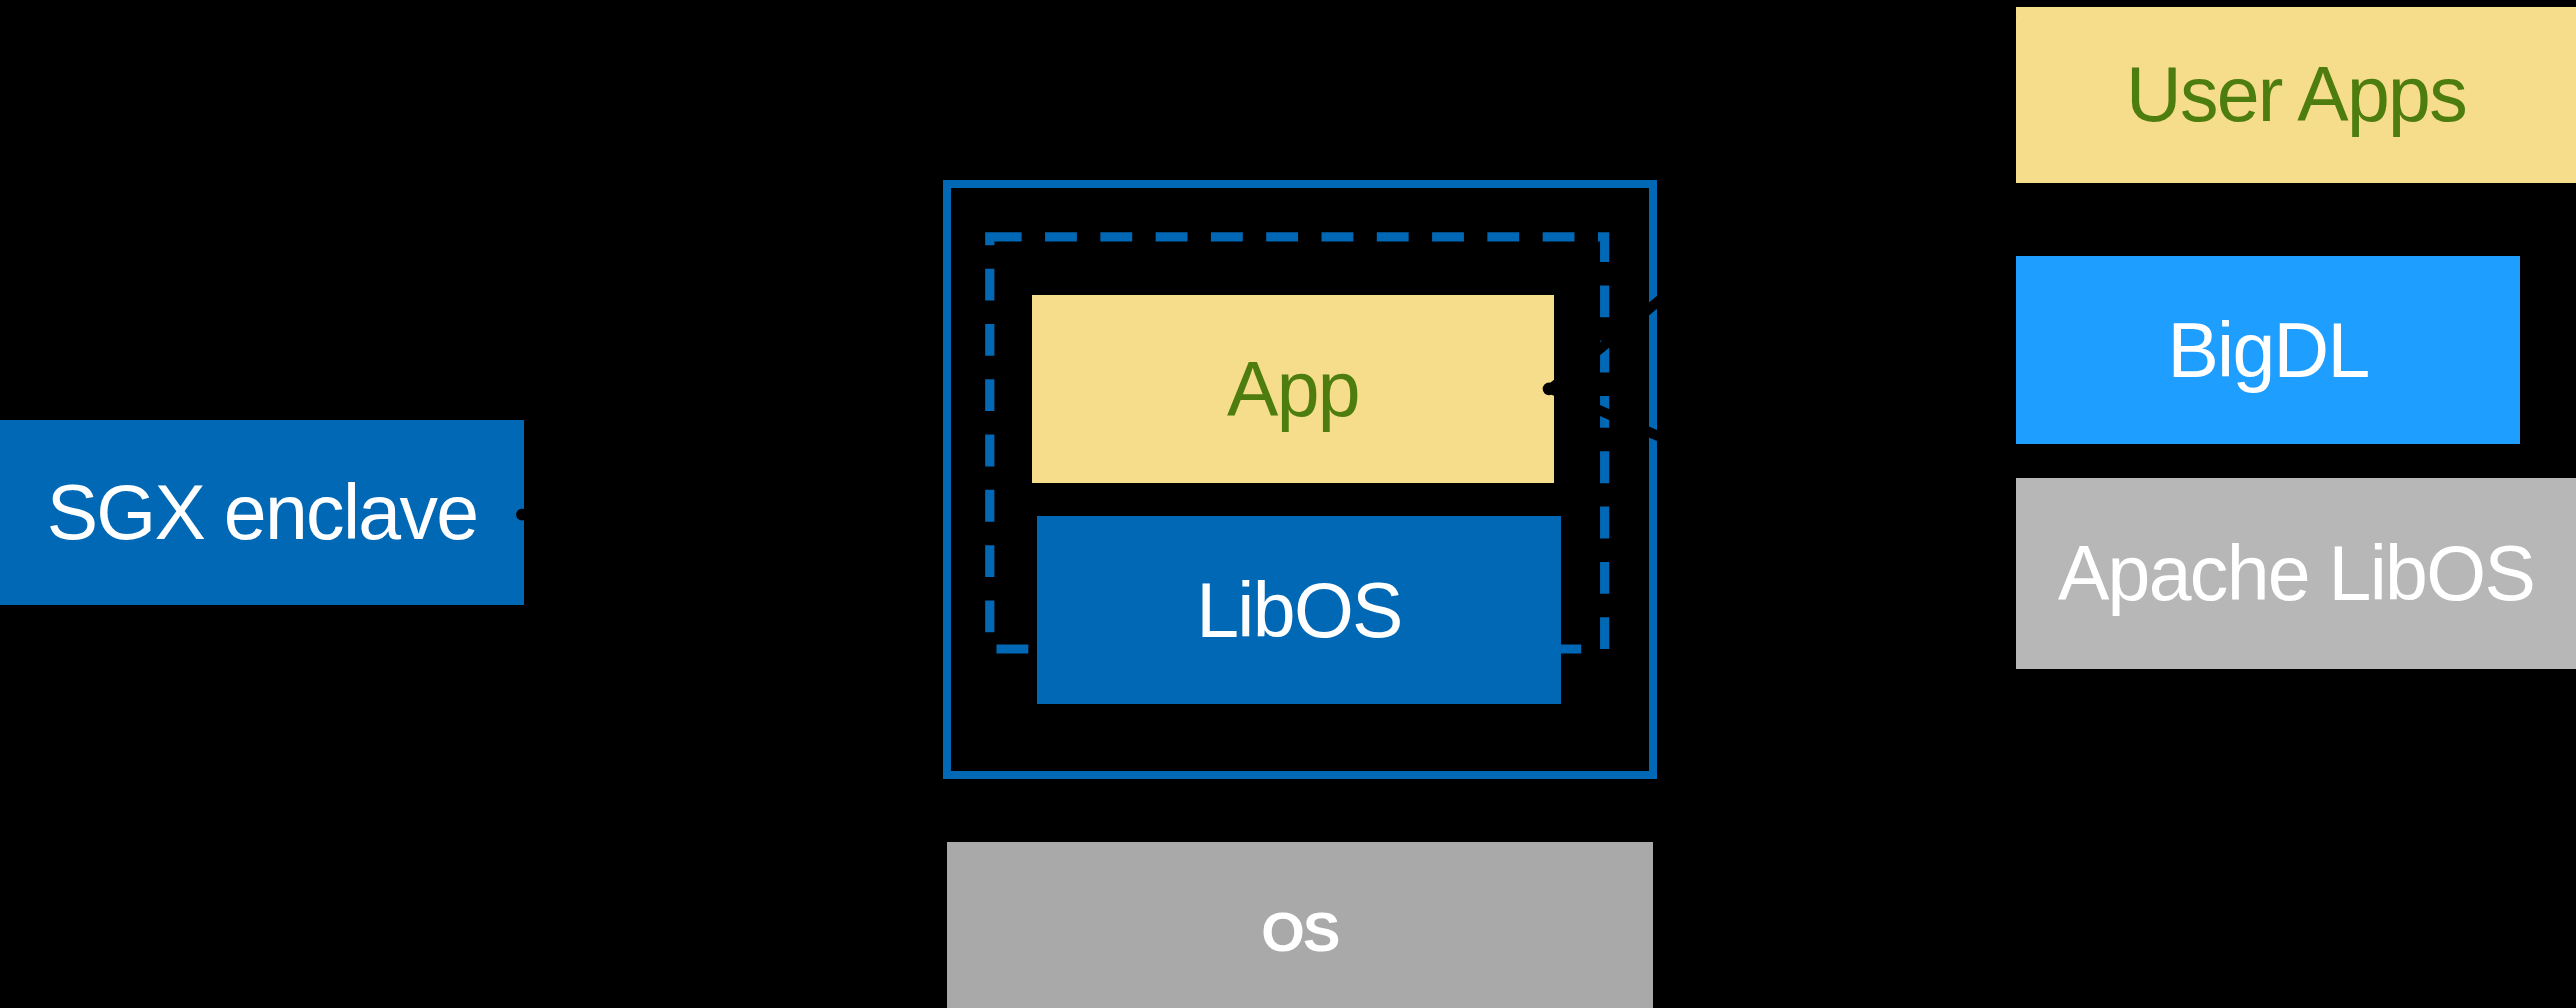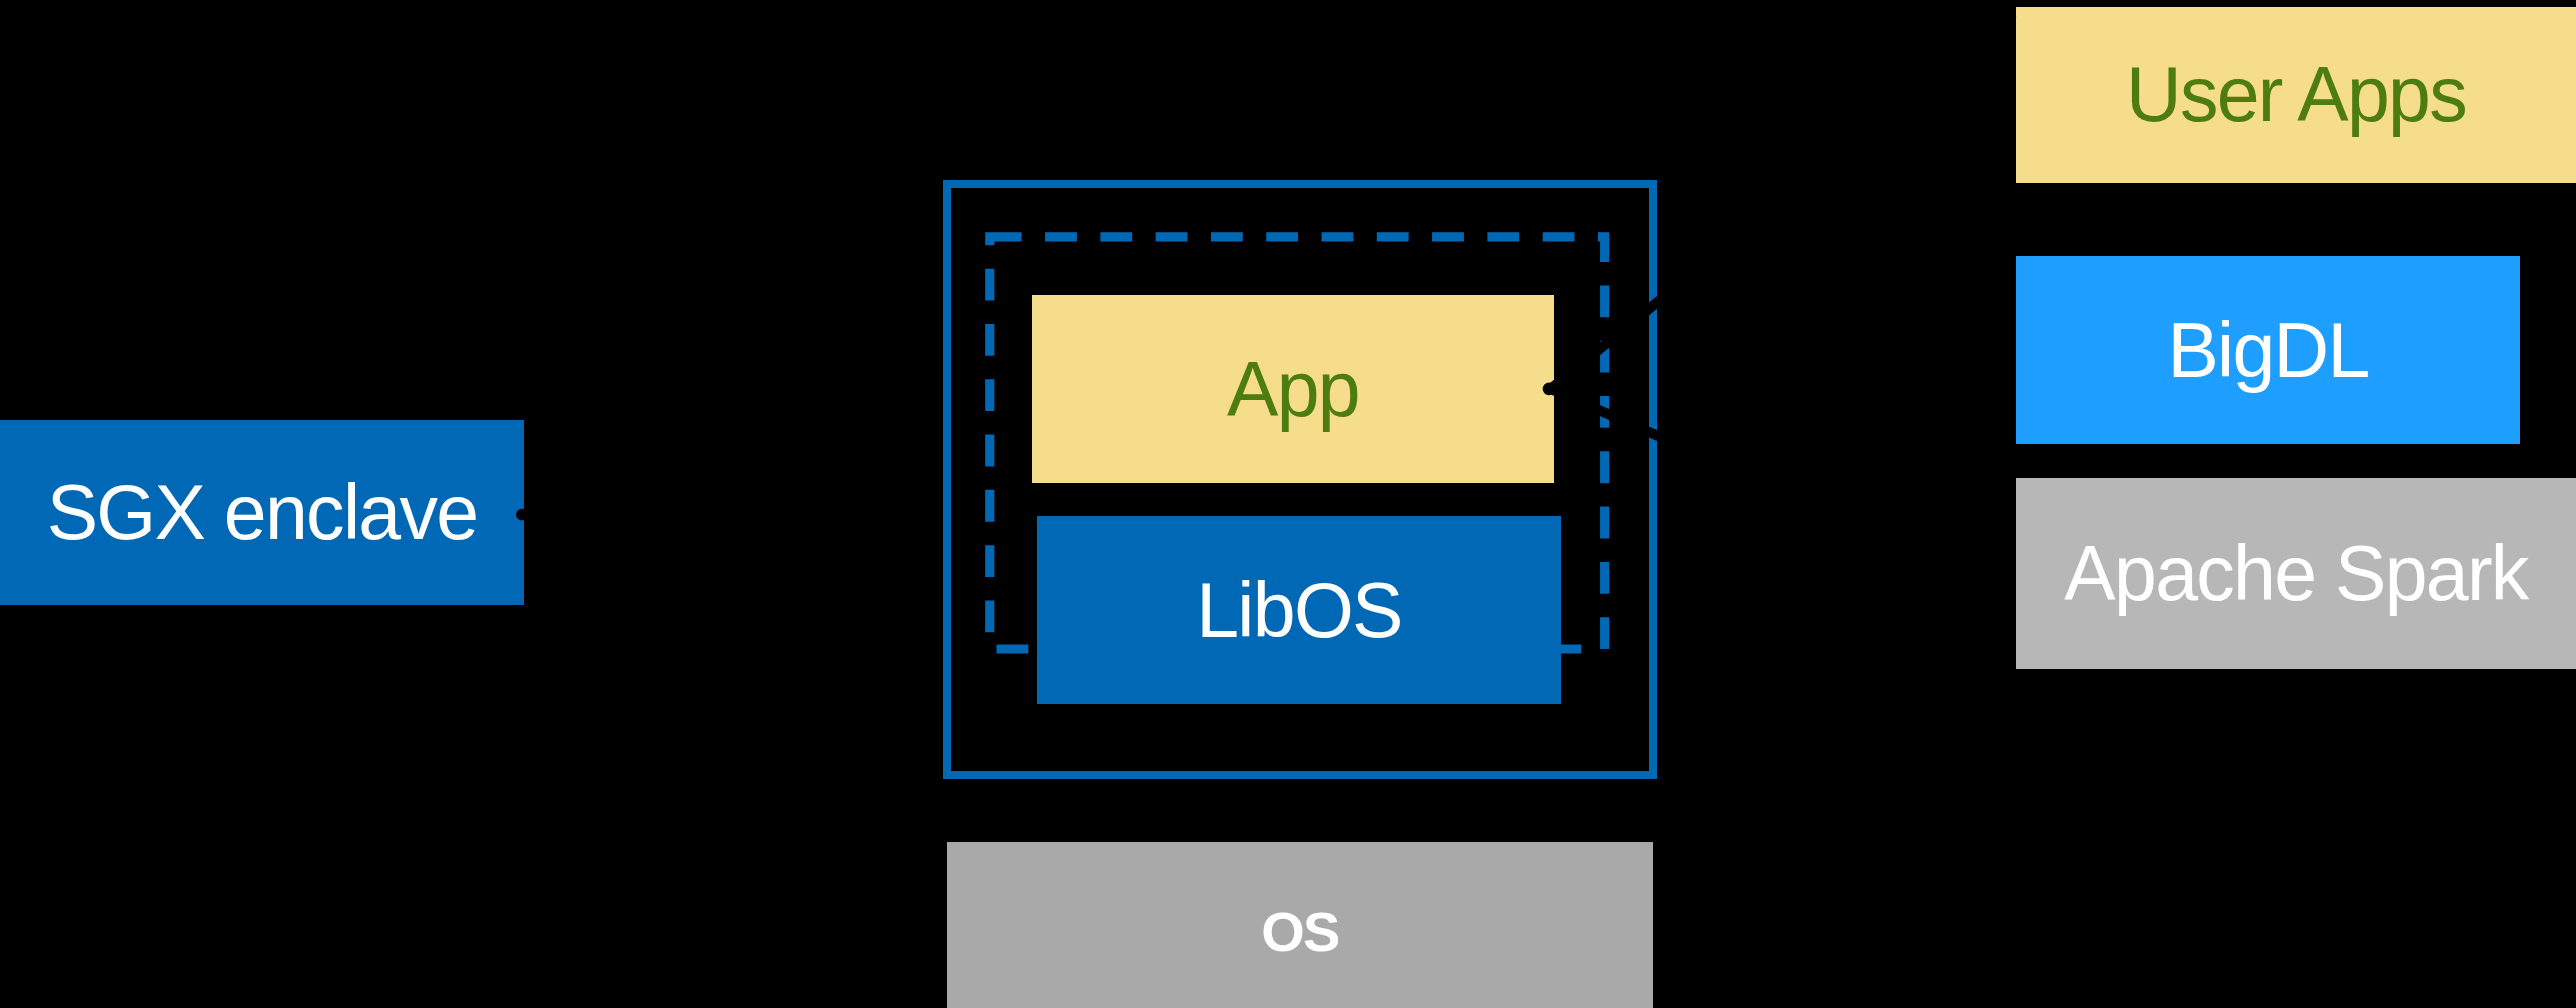--- a/index.html
+++ b/index.html
@@ -146,21 +146,21 @@
     <span class="label white-text">OS</span>
   </div>
 
   <div class="box" id="user-apps-box">
     <span class="label dark-text">User Apps</span>
   </div>
   <div class="box" id="bigdl-box">
     <span class="label white-text">BigDL</span>
   </div>
   <div class="box" id="spark-box">
-    <span class="label white-text">Apache Spark</span>
+    <span class="label white-text">Apache LibOS</span>
   </div>
 
   <svg class="layer svg-over" viewBox="0 0 3075 1204">
 
     <line class="connector-line" x1="640" y1="615" x2="1118" y2="615"></line>
     <circle class="connector-dot" cx="623" cy="614" r="7"></circle>
 
     <line class="connector-line" x1="1851" y1="464" x2="2403" y2="15"></line>
     <line class="connector-line" x1="1851" y1="464" x2="2403" y2="706"></line>
     <circle class="connector-dot" cx="1849" cy="464" r="7.5"></circle>

